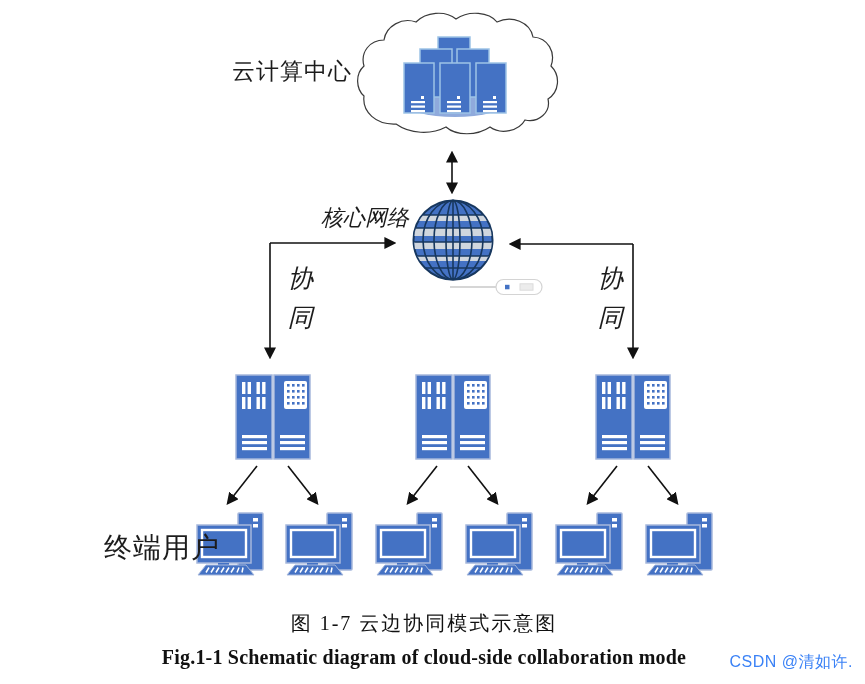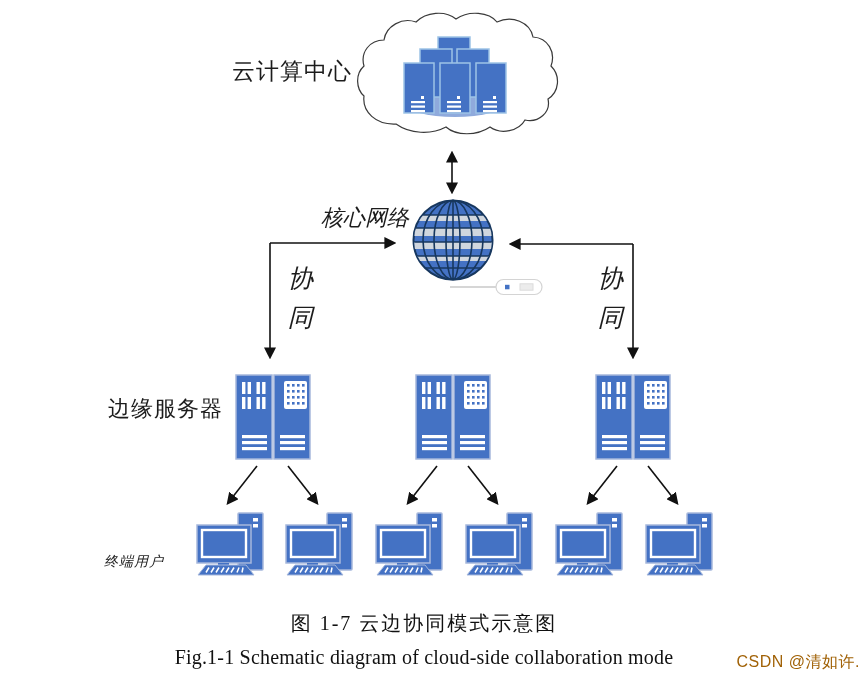--- a/index.html
+++ b/index.html
@@ -10,23 +10,23 @@
   .abs{position:absolute;}
   .lbl{white-space:nowrap;color:#1c1c1c;}
   .lbl-cn{font-size:23px;letter-spacing:1px;}
   .lbl-italic{font-style:italic;}
   .vtext{
     width:1.3em;line-height:1.55;text-align:center;font-size:25px;
     font-style:italic;white-space:normal;word-break:break-all;color:#1c1c1c;
   }
   .caption{left:0;width:848px;text-align:center;color:#111;}
   .caption-cn{top:610px;font-size:20px;letter-spacing:2px;}
-  .caption-en{top:646px;font-size:20px;letter-spacing:0.2px;}
+  .caption-en{top:646px;font-size:20px;letter-spacing:0.2px;font-weight:bold;}
   .watermark{
-    top:652px;right:5px;font-size:16px;color:#a16207;
+    top:652px;right:12px;font-size:16px;color:#3b82f6;
     font-family:"Liberation Sans","DejaVu Sans",sans-serif;letter-spacing:0.5px;
   }
   svg{display:block;overflow:visible;}
 </style>
 </head>
 <body>
 
 <div id="canvas">
 
   <svg width="0" height="0" aria-hidden="true">
@@ -232,22 +232,21 @@
     </svg>
 
   <div class="abs lbl lbl-italic" style="left:321px;top:203px;font-size:22px;">核心网络</div>
 
   <div class="abs lbl lbl-cn" style="left:232px;top:56px;">云计算中心</div>
 
   <div class="abs vtext" style="left:284px;top:260px;">协同</div>
 
   <div class="abs vtext" style="left:594px;top:260px;">协同</div>
 
-  <div class="abs lbl" style="left:108px;top:394px;font-size:22px;letter-spacing:1px;">边缘服务器</div>
-
-  <div class="abs lbl" style="left:104px;top:553px;font-size:14px;letter-spacing:1px;font-style:italic;">终端用户</div>
+
+  <div class="abs lbl" style="left:104px;top:529px;font-size:28px;letter-spacing:1px;">终端用户</div>
 
   <div class="abs caption caption-cn">图 1-7 云边协同模式示意图</div>
   <div class="abs caption caption-en">Fig.1-1 Schematic diagram of cloud-side collaboration mode</div>
 
   <div class="abs watermark">CSDN @清如许.</div>
 
 </div>
 
 </body></html>

